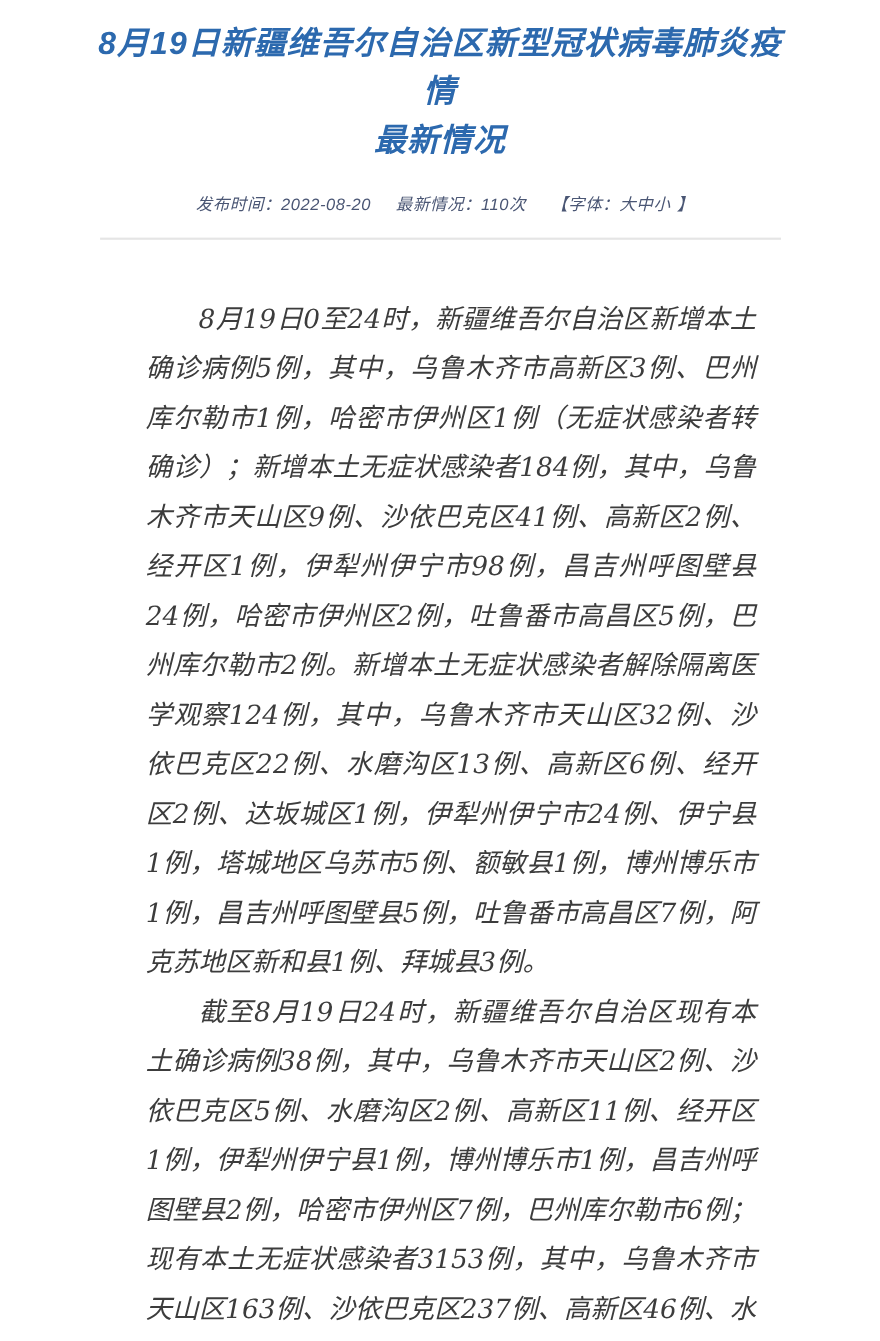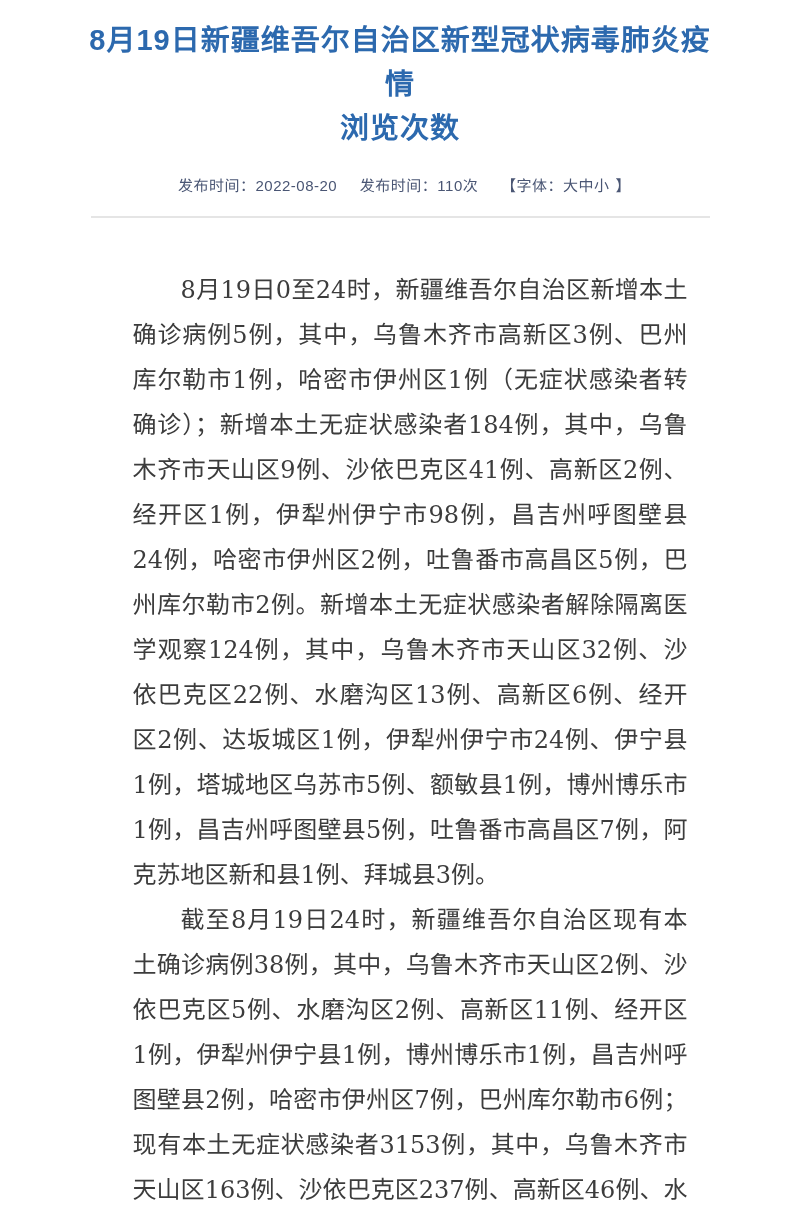--- a/index.html
+++ b/index.html
@@ -5,20 +5,21 @@
   * { margin: 0; padding: 0; box-sizing: border-box; }
   html, body { background: #ffffff; }
   .page {
     position: relative;
     width: 647px;
     height: 1219px;
     margin: 0 auto;
     background: #ffffff;
     overflow: hidden;
     font-family: "Liberation Sans", sans-serif;
+    font-style: italic;
   }
   .article-header {
     text-align: center;
     padding-top: 18px;
   }
   .article-title {
     color: #2c69ae;
     font-size: 29px;
     font-weight: 700;
     line-height: 44px;
@@ -54,26 +55,26 @@
   }
 </style>
 </head>
 <body>
 
 <div class="page">
 
   <div class="article-header">
     <h1 class="article-title">
       <div>8月19日新疆维吾尔自治区新型冠状病毒肺炎疫情</div>
-      <div>浏览次数</div>
+      <div>最新情况</div>
     </h1>
 
     <div class="article-meta">
       <span class="meta-item">发布时间：2022-08-20</span>
-      <span class="meta-item">发布时间：110次</span>
+      <span class="meta-item">最新情况：110次</span>
       <span class="font-size-switcher">
         <span>【字体：</span><span class="font-size-option">大</span><span class="font-size-option">中</span><span class="font-size-option">小</span><span class="font-size-suffix">】</span>
       </span>
     </div>
 
     <hr class="header-divider">
   </div>
 
   <div class="article-body">
     <p>8月19日0至24时，新疆维吾尔自治区新增本土确诊病例5例，其中，乌鲁木齐市高新区3例、巴州库尔勒市1例，哈密市伊州区1例（无症状感染者转确诊）；新增本土无症状感染者184例，其中，乌鲁木齐市天山区9例、沙依巴克区41例、高新区2例、经开区1例，伊犁州伊宁市98例，昌吉州呼图壁县24例，哈密市伊州区2例，吐鲁番市高昌区5例，巴州库尔勒市2例。新增本土无症状感染者解除隔离医学观察124例，其中，乌鲁木齐市天山区32例、沙依巴克区22例、水磨沟区13例、高新区6例、经开区2例、达坂城区1例，伊犁州伊宁市24例、伊宁县1例，塔城地区乌苏市5例、额敏县1例，博州博乐市1例，昌吉州呼图壁县5例，吐鲁番市高昌区7例，阿克苏地区新和县1例、拜城县3例。</p>

